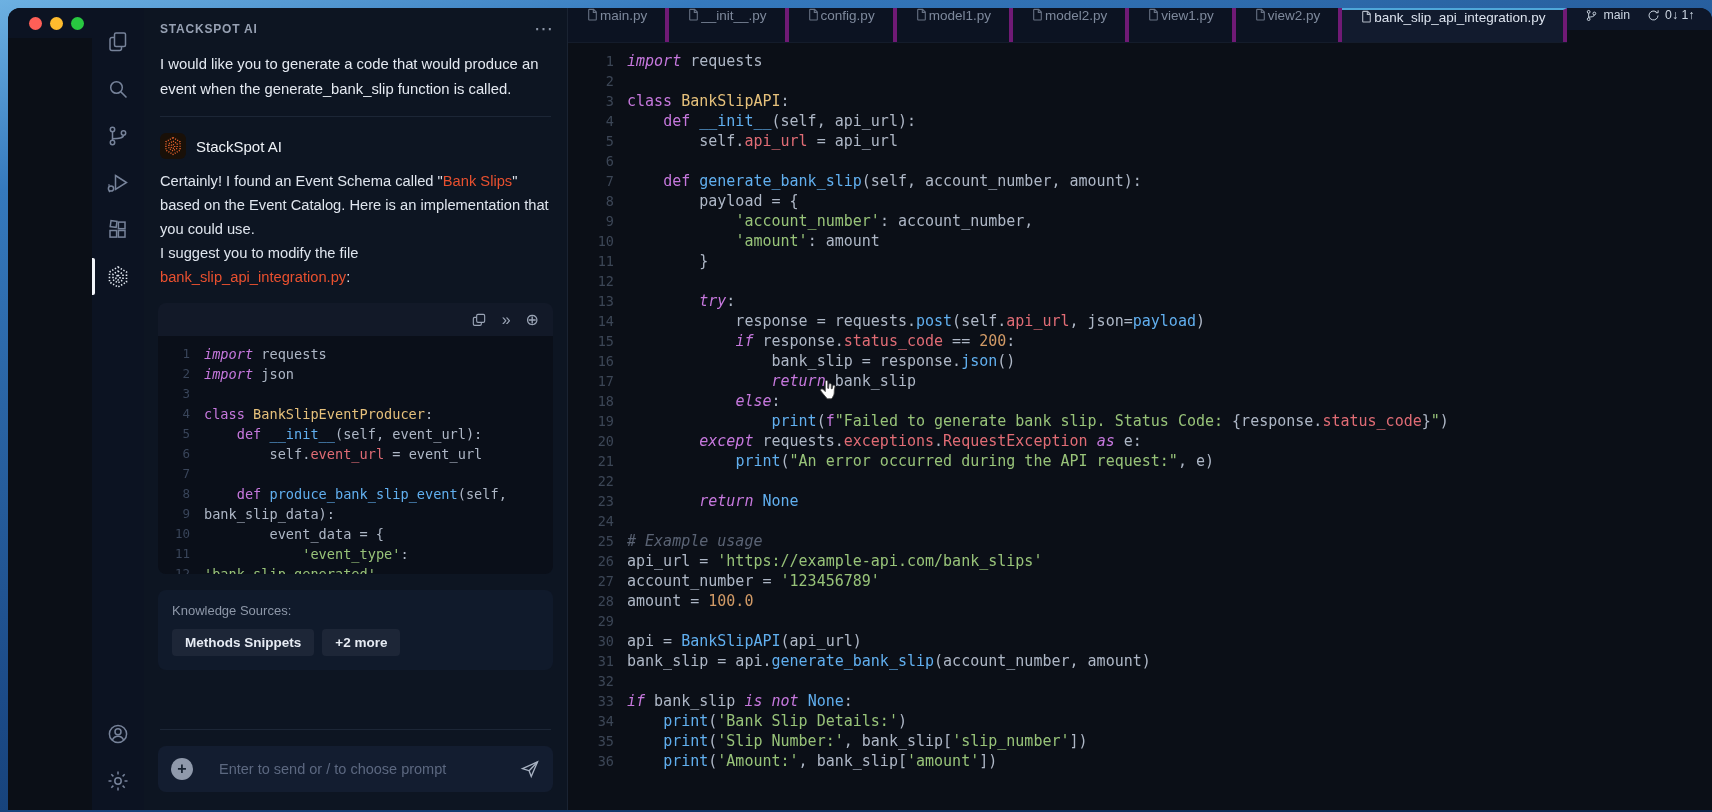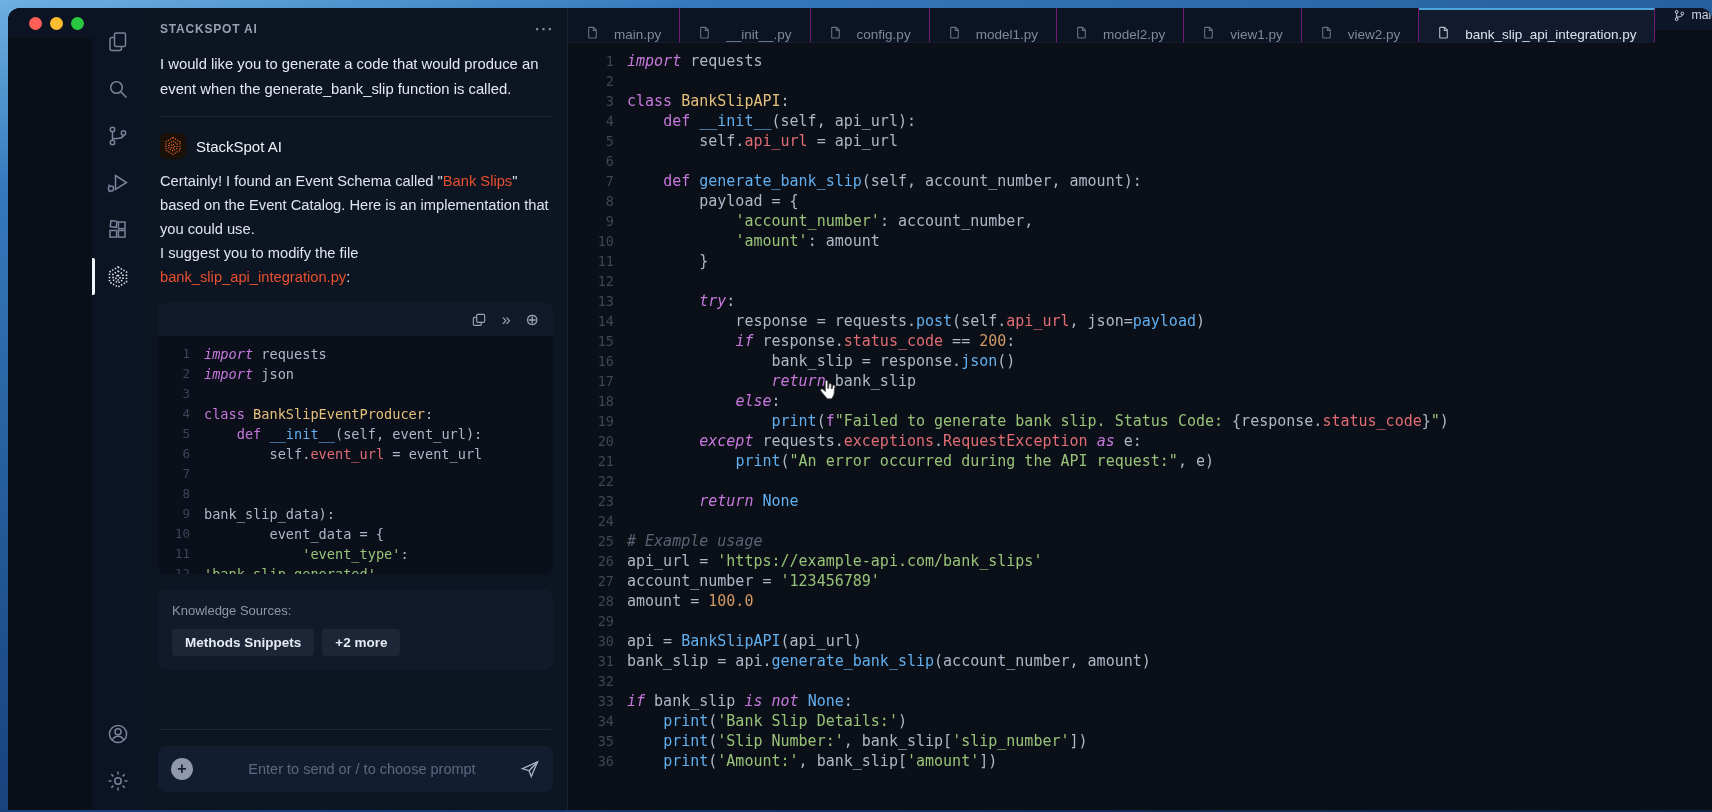--- a/index.html
+++ b/index.html
@@ -50,30 +50,30 @@
   
   .ks-box{ margin-top:16px; background:#101a2b; border-radius:8px; padding:13px 14px 14px 14px; flex:0 0 auto;}
   .ks-label{ font-size:13px; color:#8d97a8; margin-bottom:10px;}
   .ks-chips{ display:flex; gap:8px;margin-top:11px;}
   .chip{ background:#1d2637; border-radius:4px; padding:6px 13px; font-size:13.5px; font-weight:700; color:#e6ebf3; cursor:pointer;}
   
   .chat-foot{ margin-top:auto; flex:0 0 auto; padding-bottom:18px;}
   .foot-divider{ height:1px; background:#1c2636; margin:0 2px 16px 2px;}
   .prompt{ background:#131d30; border-radius:8px; height:46px; display:flex; align-items:center; padding:0 13px;}
   .plus-circle{ width:22px; height:22px; border-radius:50%; background:#8f99ab; color:#15202f; font-size:16px; display:flex; align-items:center; justify-content:center; font-weight:700; cursor:pointer; flex:0 0 auto;}
-  .prompt input{ flex:1; background:transparent; border:none; outline:none; margin-left:11px;
-    font-family:"Liberation Sans", sans-serif; font-size:14.5px; color:#dfe5ee;text-align:center;}
+  .prompt input{ flex:1; background:transparent; border:none; outline:none; margin-left:26px;
+    font-family:"Liberation Sans", sans-serif; font-size:14.5px; color:#dfe5ee;}
   .prompt input::placeholder{ color:#5c6880; }
   .send-btn{ color:#a9b3c3; cursor:pointer; display:flex;}
   .send-btn svg{ width:20px; height:20px;}
   
   .editor{ flex:1; display:flex; flex-direction:column; min-width:0; min-height:0;}
   .tabbar{ height:35px; background:#0c1322; display:flex; border-bottom:1px solid #141c2b; flex:0 0 auto;}
-  .tab{ display:flex; align-items:flex-end; gap:15px; padding:0 18px; font-size:13.5px; color:#7e899c;
-    border-right:1px solid #701a75; cursor:pointer; position:relative;}
+  .tab{ display:flex; align-items:flex-start; gap:1px; padding:0 18px; font-size:13.5px; color:#7e899c;
+    border-right:4px solid #701a75; cursor:pointer; position:relative;}
   .tab svg{ width:13px; height:13px; opacity:.8;}
   .tab.active{ background:#121b2e; color:#dce3ee; border-top:2px solid #4fa7d9; padding-top:0;}
   .code{ flex:1; position:relative; overflow:hidden; background:#0b0f17; padding-top:8px;
     font-family:"DejaVu Sans Mono", monospace; font-size:15px;}
   .code .code-line{ display:flex; height:20px; line-height:20px; white-space:pre;}
   .code .ln{ width:46px; text-align:right; color:#3c4656; font-size:13.5px; flex:0 0 auto;}
   .code .lc{ margin-left:13px;}
   
   .tk-d{ color:#aeb7c6; } .tk-k{ color:#c678dd; } .tk-i{ color:#c678dd; font-style:italic; }
   .tk-f{ color:#61afef; } .tk-y{ color:#e5c07b; } .tk-r{ color:#e06c75; }
@@ -192,21 +192,21 @@
             <span class="cbi">⊕</span>
           </div>
           <div class="cb-body" id="chat-code">
               <div class="code-line"><span class="ln">1</span><span class="lc"><span class="tk-i">import</span><span class="tk-d"> requests</span></span></div>
               <div class="code-line"><span class="ln">2</span><span class="lc"><span class="tk-i">import</span><span class="tk-d"> json</span></span></div>
               <div class="code-line"><span class="ln">3</span><span class="lc"></span></div>
               <div class="code-line"><span class="ln">4</span><span class="lc"><span class="tk-k">class</span><span class="tk-d"> </span><span class="tk-y">BankSlipEventProducer</span><span class="tk-d">:</span></span></div>
               <div class="code-line"><span class="ln">5</span><span class="lc"><span class="tk-d">    </span><span class="tk-k">def</span><span class="tk-d"> </span><span class="tk-f">__init__</span><span class="tk-d">(self, event_url):</span></span></div>
               <div class="code-line"><span class="ln">6</span><span class="lc"><span class="tk-d">        self.</span><span class="tk-r">event_url</span><span class="tk-d"> = event_url</span></span></div>
               <div class="code-line"><span class="ln">7</span><span class="lc"></span></div>
-              <div class="code-line"><span class="ln">8</span></div>
+              <div class="code-line"><span class="ln">8</span><span class="lc"><span class="tk-d">    </span><span class="tk-k">def</span><span class="tk-d"> </span><span class="tk-f">produce_bank_slip_event</span><span class="tk-d">(self,</span></span></div>
               <div class="code-line"><span class="ln">9</span><span class="lc"><span class="tk-d">bank_slip_data):</span></span></div>
               <div class="code-line"><span class="ln">10</span><span class="lc"><span class="tk-d">        event_data = {</span></span></div>
               <div class="code-line"><span class="ln">11</span><span class="lc"><span class="tk-d">            </span><span class="tk-s">'event_type'</span><span class="tk-d">:</span></span></div>
               <div class="code-line"><span class="ln">12</span><span class="lc"><span class="tk-s">'bank_slip_generated'</span><span class="tk-d">,</span></span></div>
             </div>
         </div>
 
         <div class="ks-box">
           <div class="ks-label">Knowledge Sources:</div>
           <div class="ks-chips" id="ks-chips">

